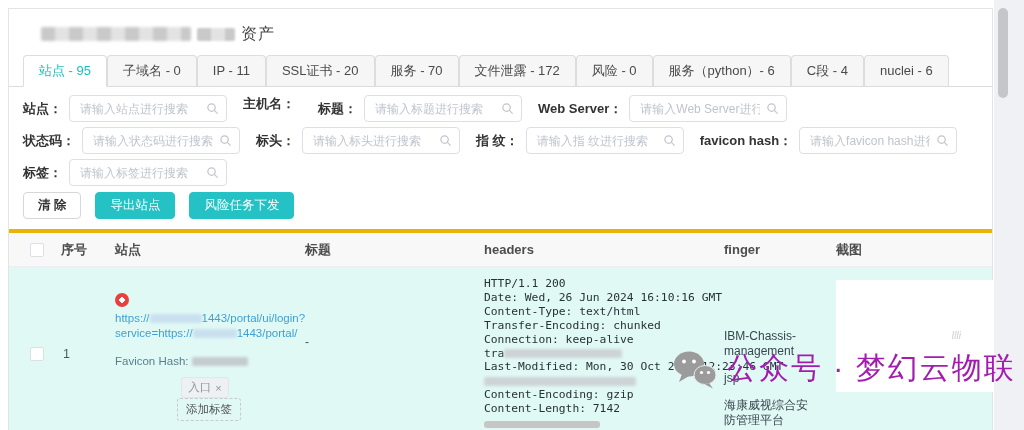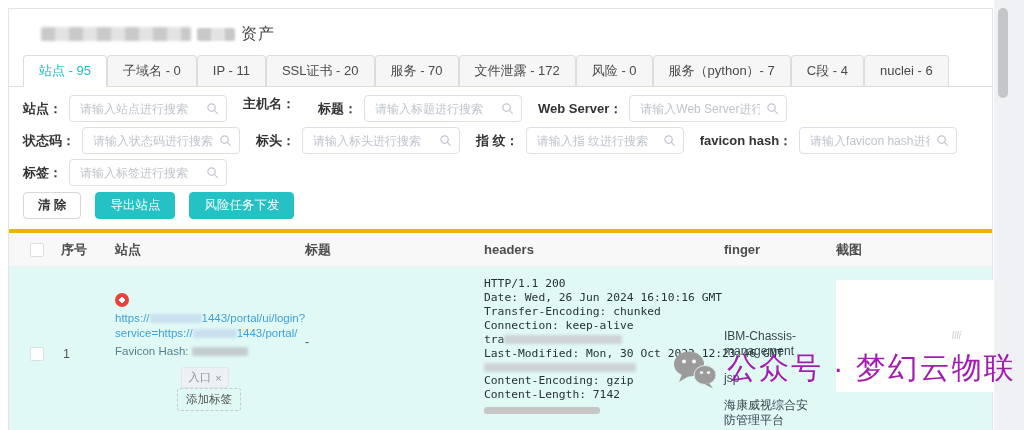--- a/index.html
+++ b/index.html
@@ -53,21 +53,21 @@
   .th-title{padding-left:10px;}
   .trow{background:#e1f9f5;border-bottom:1px solid #e6e6e6;min-height:152px;}
   input[type=checkbox]{appearance:none;-webkit-appearance:none;width:14px;height:14px;
        border:1px solid #dcdfe6;border-radius:2px;background:#fff;margin:0;cursor:pointer;}
   .td-seq{display:flex;align-items:center;padding-left:10px;font-size:12.5px;color:#555;}
   .td-site{padding:26px 0 0 16px;font-size:11.5px;}
   .favicon{width:14px;height:14px;border-radius:50%;margin-bottom:4px;
        background:radial-gradient(circle at 50% 50%, #ffffff 0 2.6px, #e8413c 2.7px 7px);}
   .site-link{color:#3da0d8;text-decoration:none;display:block;line-height:15px;}
   .site-link div{white-space:nowrap;}
-  .fav-hash{margin-top:4px;color:#57808f;white-space:nowrap;}
+  .fav-hash{margin-top:14px;color:#57808f;white-space:nowrap;}
   .tagrow{margin-top:10px;display:flex;align-items:center;flex-direction:column;}
   .tag{background:#eef1f4;border:1px solid #e2e5e9;border-radius:3px;color:#909399;
        font-size:11.5px;padding:2px 6px;display:inline-flex;align-items:center;gap:4px;}
   .tag-x{cursor:pointer;color:#909399;font-size:11px;}
   .add-tag{margin-left:8px;border:1px dashed #c6cad0;border-radius:3px;background:transparent;
        color:#555;font-size:11.5px;padding:3px 8px;cursor:pointer;white-space:nowrap;}
   .td-title{padding:68px 0 0 10px;font-size:12px;color:#555;}
   .td-headers{padding:10px 0 0 13px;font-family:"DejaVu Sans Mono",monospace;
        font-size:11.3px;line-height:13.9px;color:#263238;white-space:nowrap;}
   .hstrip{width:116px;height:7px;background:#c6c6c6;border-radius:3px;margin-top:5px;}
@@ -99,21 +99,21 @@
     </div>
 
     <div class="tabs">
       <div class="tab active">站点 - 95</div>
       <div class="tab">子域名 - 0</div>
       <div class="tab">IP - 11</div>
       <div class="tab">SSL证书 - 20</div>
       <div class="tab">服务 - 70</div>
       <div class="tab">文件泄露 - 172</div>
       <div class="tab">风险 - 0</div>
-      <div class="tab">服务（python）- 7</div>
+      <div class="tab">服务（python）- 6</div>
       <div class="tab">C段 - 4</div>
       <div class="tab">nuclei - 6</div>
 
     </div>
 
     <div class="filters">
       <div class="frow">
         <div class="field">
           <span class="flabel">站点：</span>
           <span class="iwrap"><input placeholder="请输入站点进行搜索" style="">
@@ -227,20 +227,21 @@
               <span>入口</span>
               <span class="tag-x">×</span>
             </span>
             <button class="add-tag">添加标签</button>
           </div>
         </div>
         <div class="td-title">-</div>
         <div class="td-headers">
           <div>HTTP/1.1 200</div>
           <div>Date: Wed, 26 Jun 2024 16:10:16 GMT</div>
+          <div>Content-Type: text/html</div>
           <div>Transfer-Encoding: chunked</div>
           <div>Connection: keep-alive</div>
           <div><span>tra</span><span class="rd" style="width:118px;height:9px;background:#cdd3d7;"></span></div>
           <div>Last-Modified: Mon, 30 Oct 2023 12:23:46 GMT</div>
           <div><span class="rd" style="width:152px;height:9px;background:#cdd3d7;"></span></div>
           <div>Content-Encoding: gzip</div>
           <div>Content-Length: 7142</div>
           <div class="hstrip"></div>
         </div>
         <div class="td-finger">

